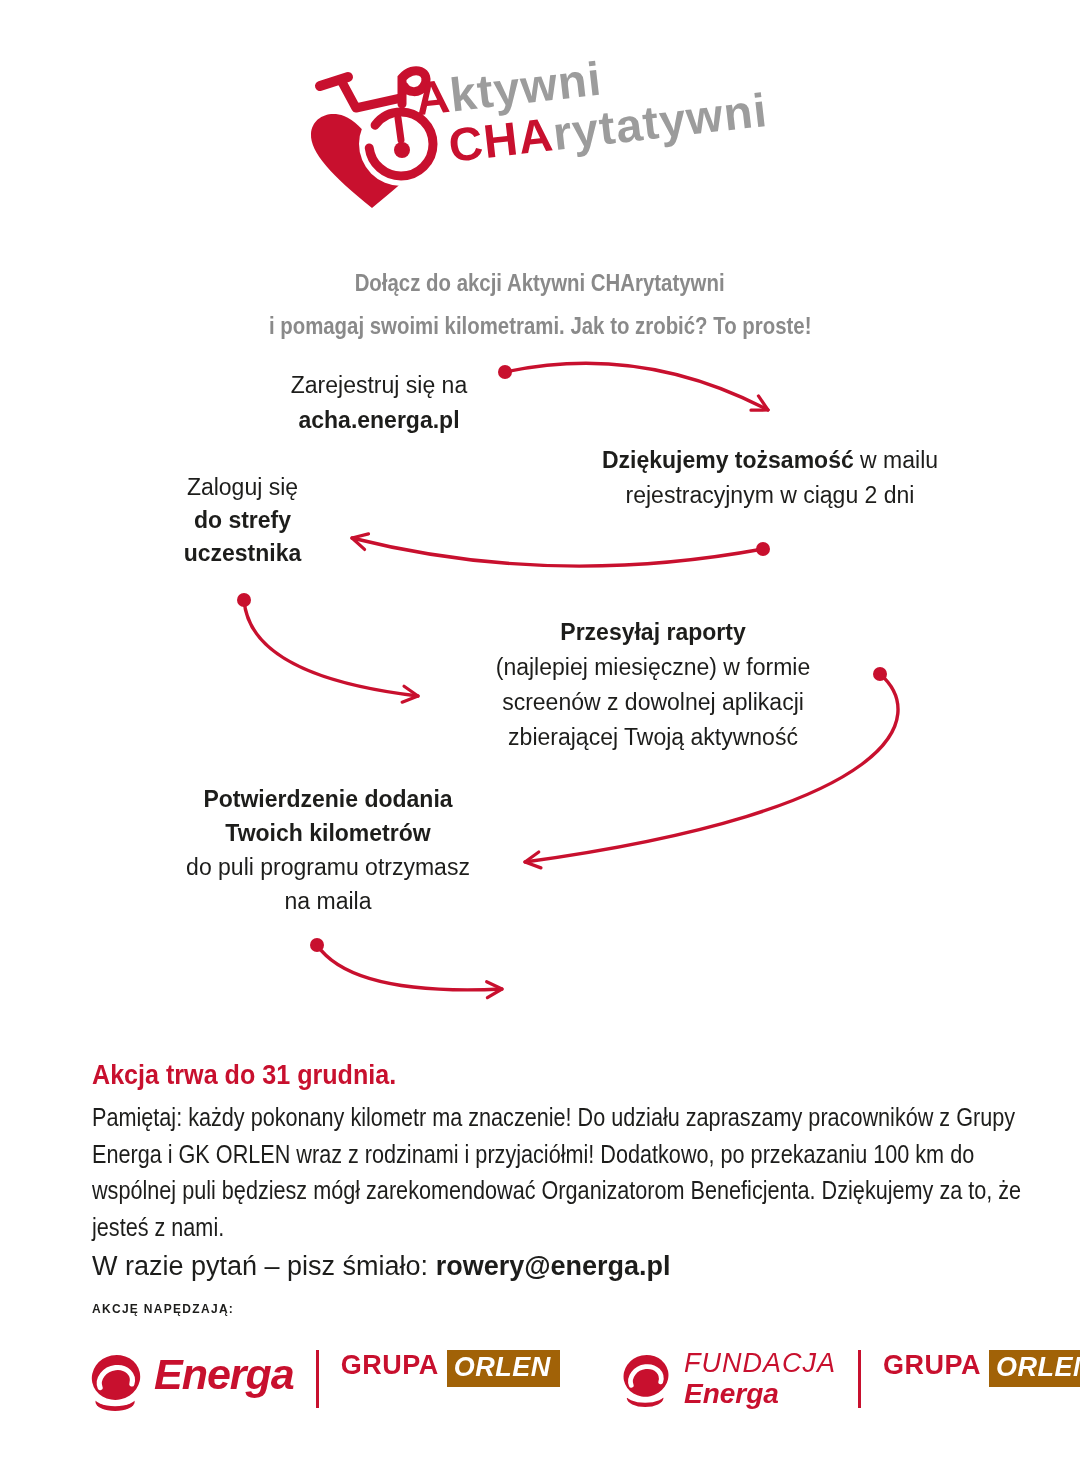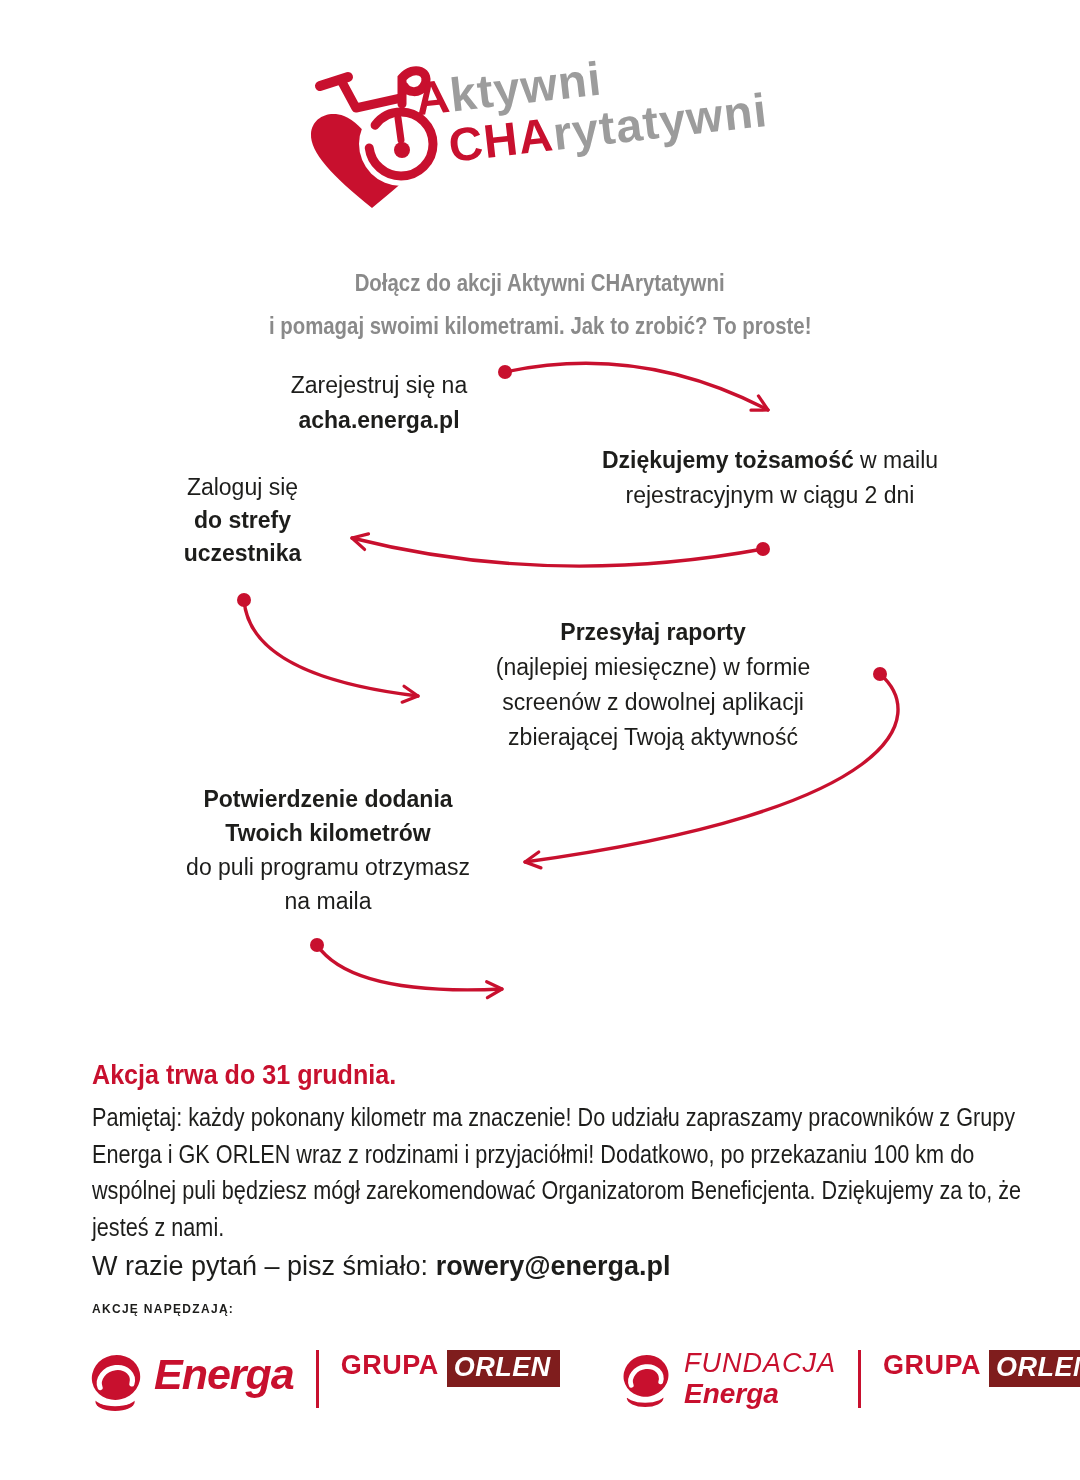--- a/index.html
+++ b/index.html
@@ -41,21 +41,21 @@
   .sponsors-label{left:92px;top:1302px;font-size:12px;font-weight:bold;
                   letter-spacing:1.3px;color:#1d1d1b;text-align:center;}
 
   
   .lockup{position:absolute;display:flex;align-items:flex-start;color:#c8102e;}
   .lockup-left{left:88px;top:1350px;height:72px;}
   .lockup-right{left:620px;top:1350px;height:72px;}
   .energa-word{font-size:43px;font-weight:bold;font-style:italic;letter-spacing:-1px;margin-left:10px;}
   .vdiv{width:3px;height:58px;background:#c8102e;margin:0 22px;}
   .grupa{font-size:27px;font-weight:800;letter-spacing:0.5px;}
-  .orlen-box{display:inline-block;background:#7f1d1d;color:#fff;font-weight:800;font-style:italic;
+  .orlen-box{display:inline-block;background:#a16207;color:#fff;font-weight:800;font-style:italic;
              font-size:27px;padding:2px 9px 4px 7px;margin-left:8px;letter-spacing:0.5px;}
   .fundacja-col{margin-left:12px;line-height:1;}
   .fundacja-top{font-size:27px;font-style:italic;letter-spacing:1px;font-weight:normal;}
   .fundacja-bottom{font-size:28px;font-weight:bold;font-style:italic;margin-top:3px;}
 </style>
 </head>
 <body>
 
 <div class="poster">
 

